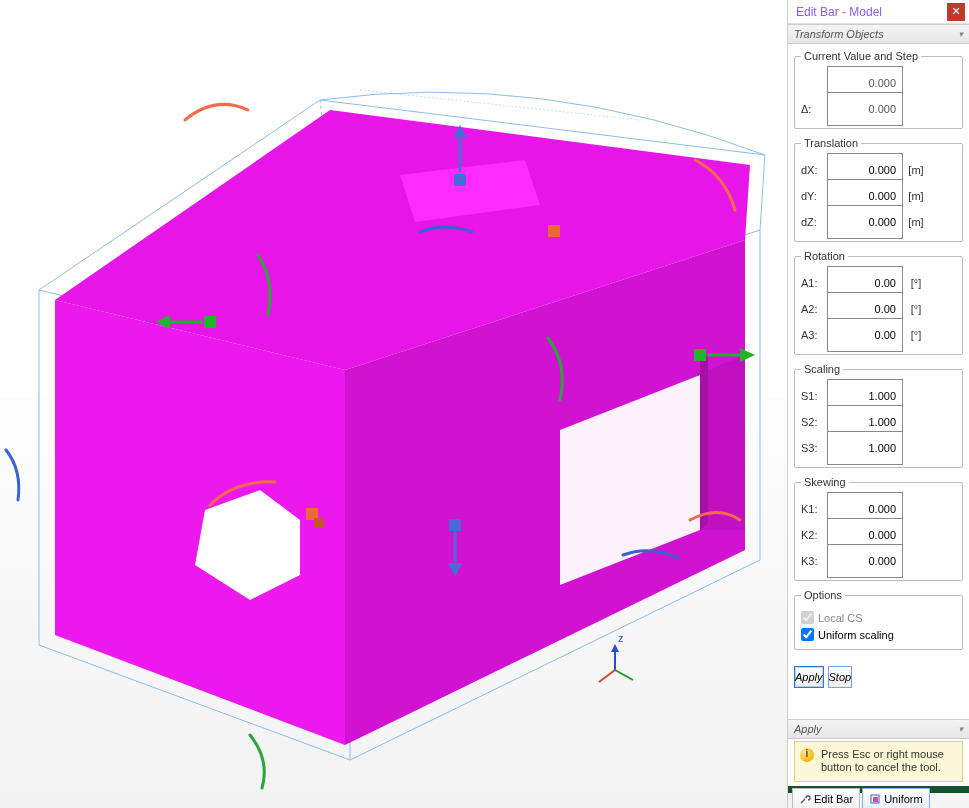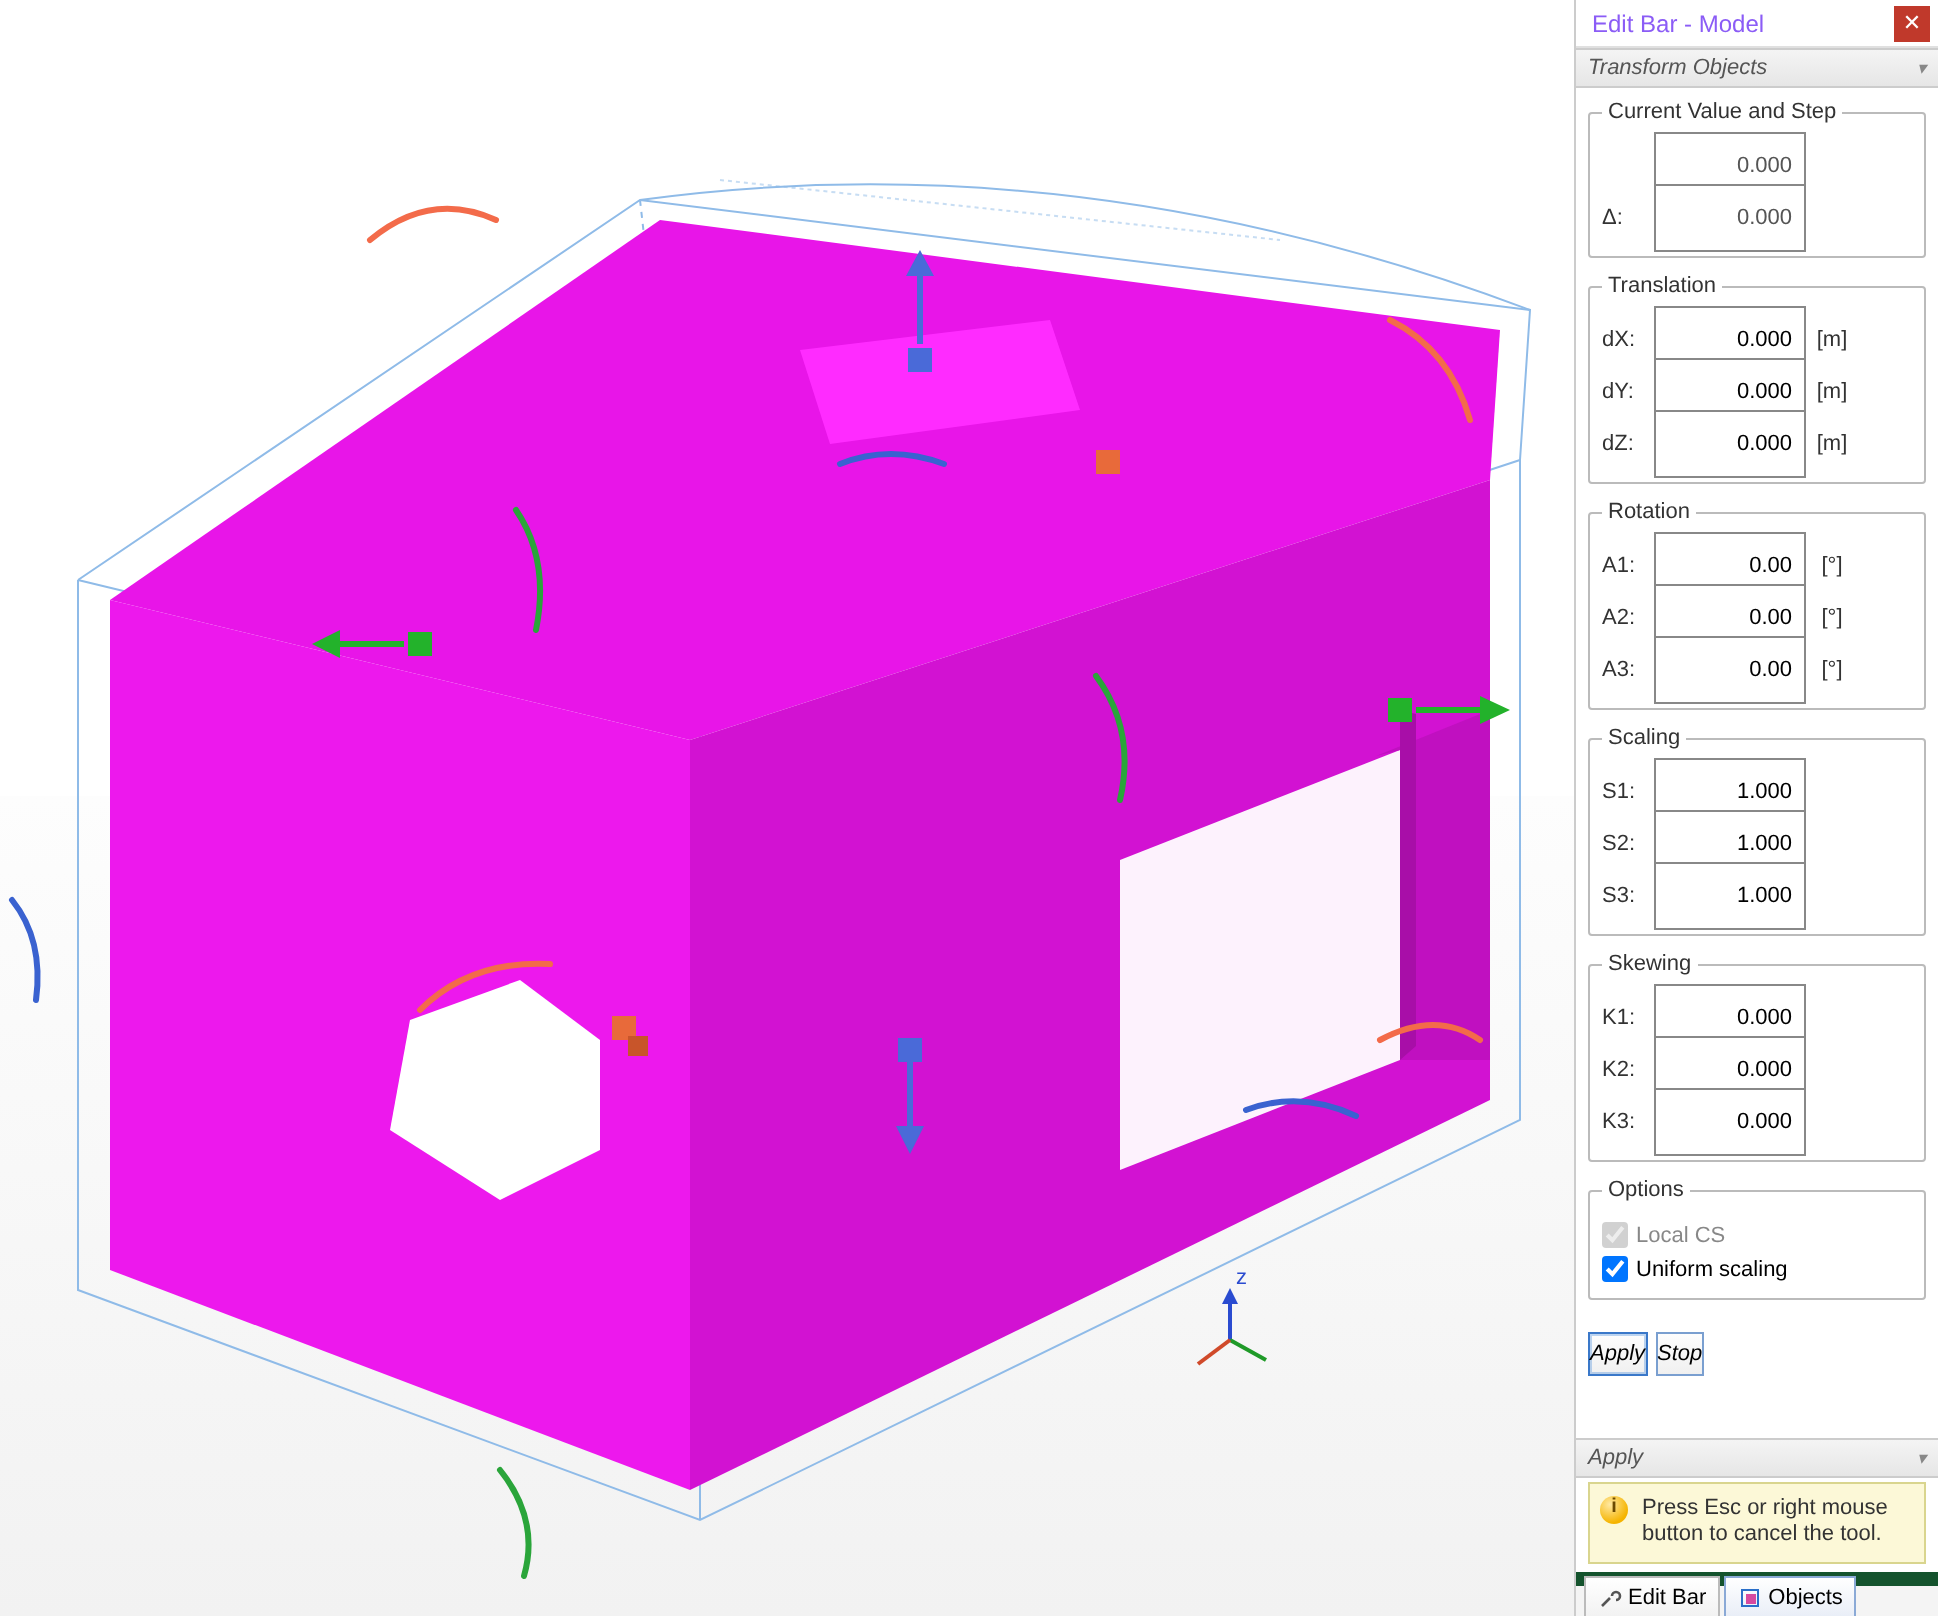--- a/index.html
+++ b/index.html
@@ -266,17 +266,17 @@
         </span>
         <span>Edit Bar</span>
       </div>
       <div class="tab active">
         <span class="tabicon">
           <svg viewBox="0 0 12 12">
               <rect x="2" y="2" width="8" height="8" fill="none" stroke="#2a6fc9"></rect>
               <rect x="4" y="4" width="5" height="5" fill="#d64aa0"></rect>
             </svg>
         </span>
-        <span>Objects</span>
+        <span>Uniform</span>
       </div>
     </div>
   </div>
 </div>
 
 </body></html>

